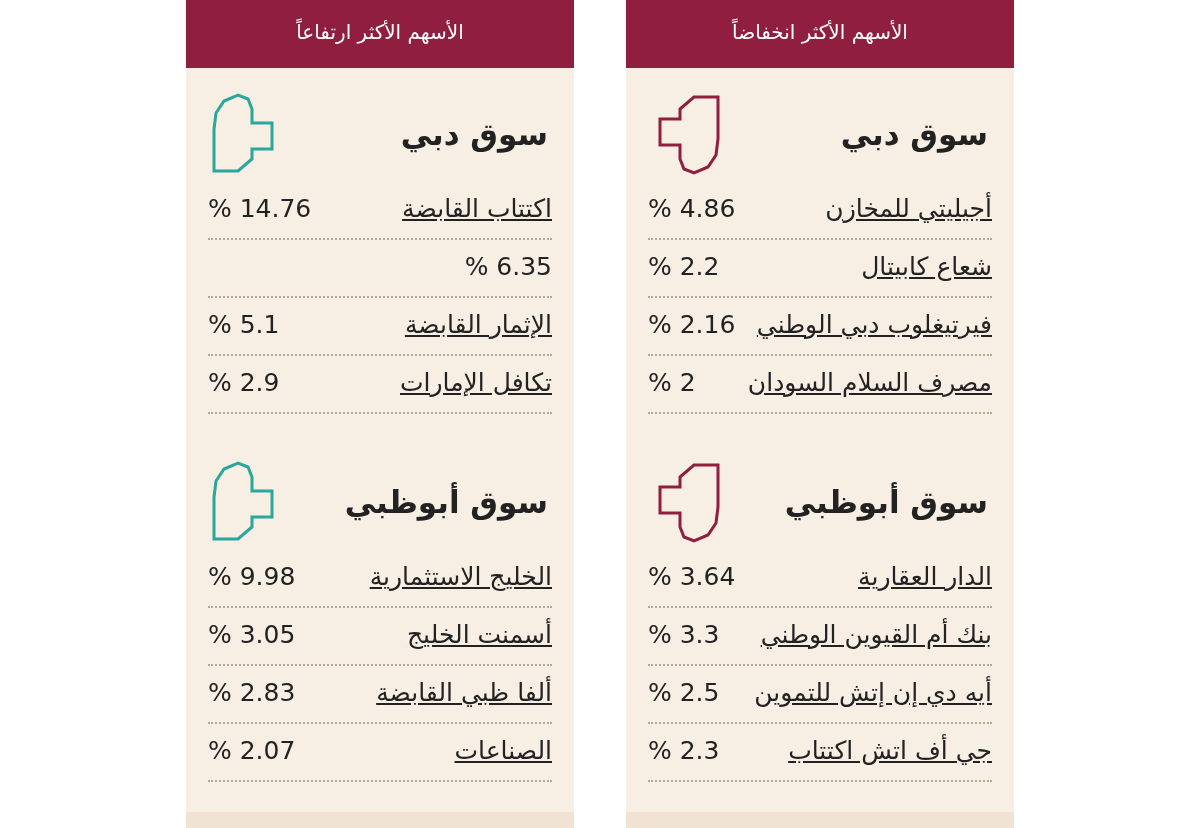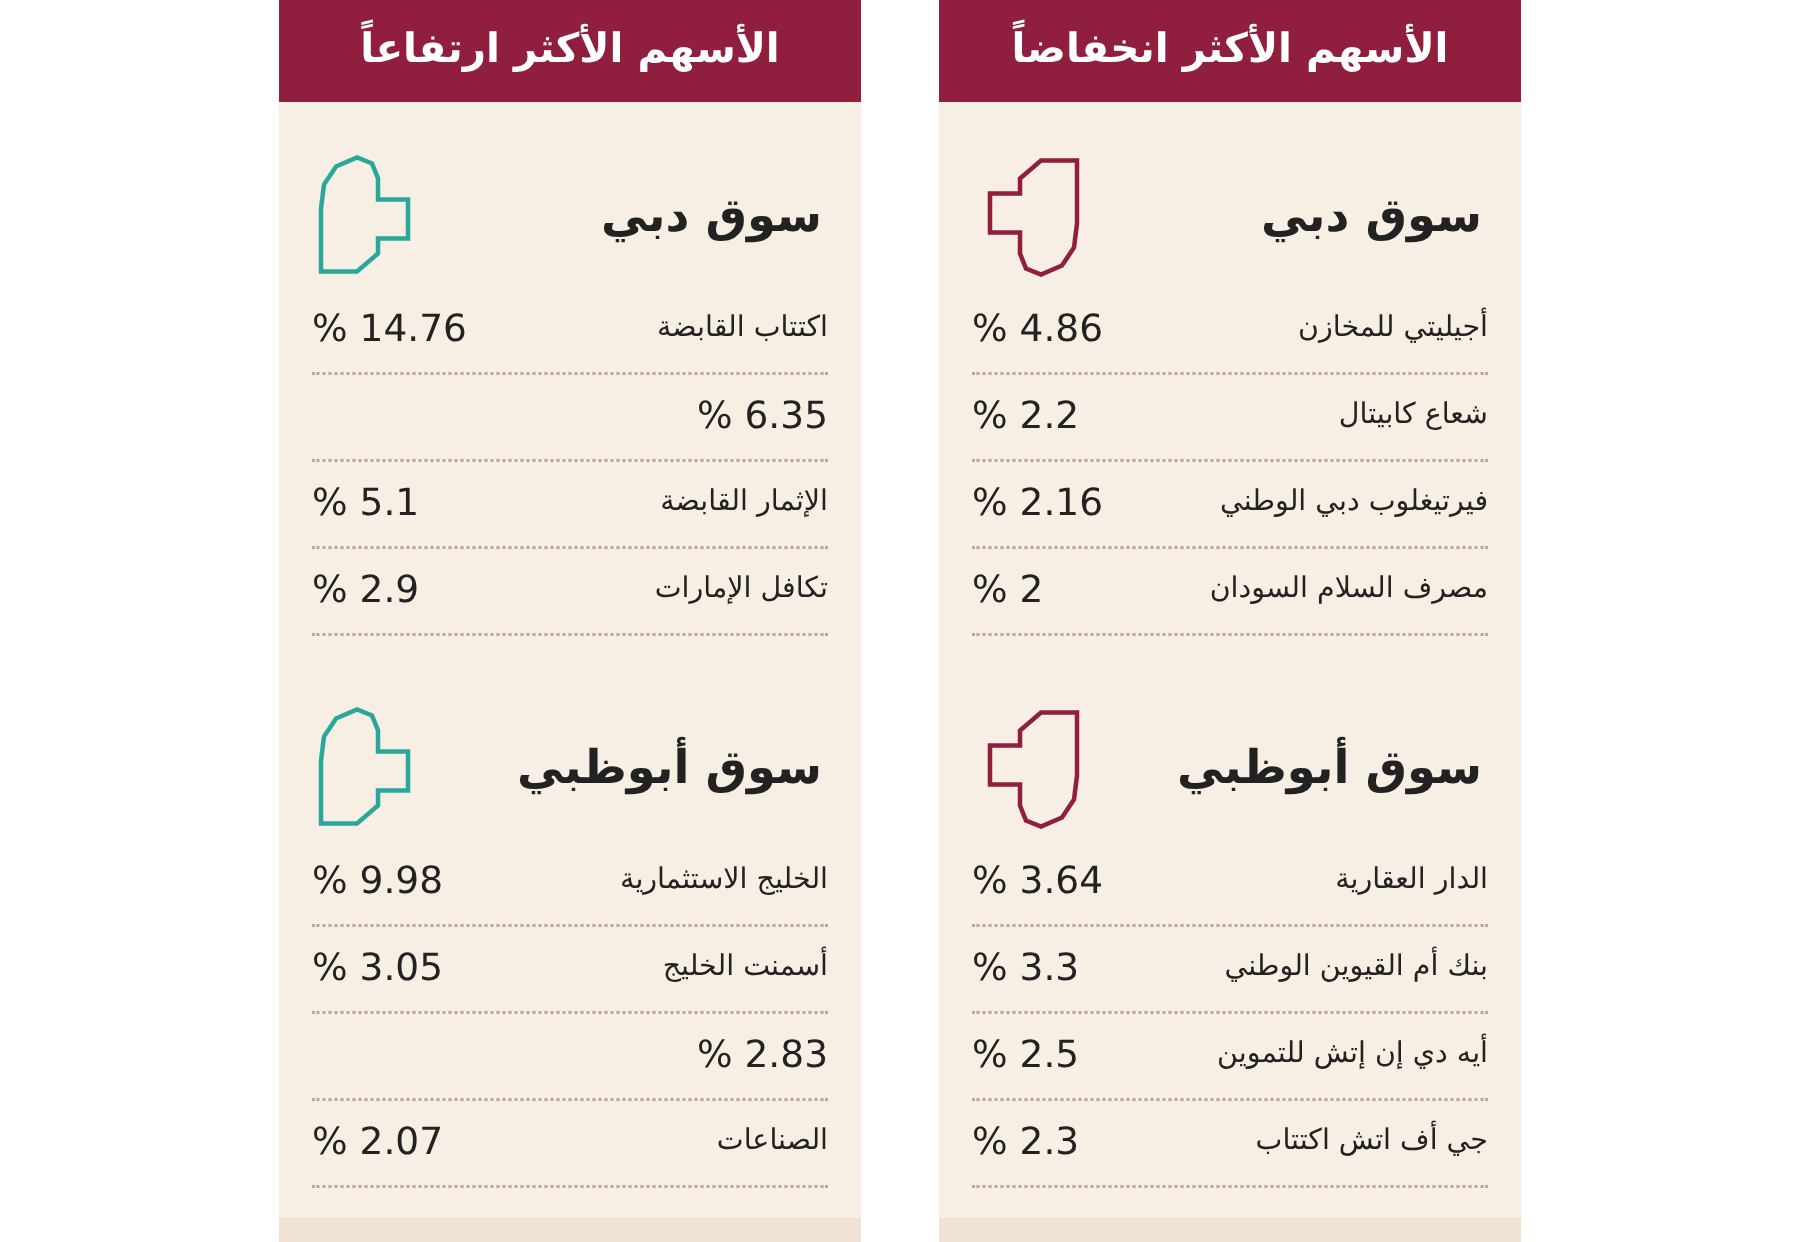--- a/index.html
+++ b/index.html
@@ -38,30 +38,30 @@
   .panel-header {
     background: #8f1e3f;
     color: #ffffff;
     height: 68px;
     display: flex;
     align-items: center;
     justify-content: center;
     box-sizing: border-box;
   }
   .panel-header-text {
-    font-size: 27px;
-    font-weight: bold;
+    font-size: 20px;
+    font-weight: normal;
     letter-spacing: 0px;
     line-height: 1;
     padding-bottom: 4px;
   }
   .panel-body {
     background: #f7eee4;
     flex: 1 1 auto;
-    padding: 14px 22px 0 22px;
+    padding: 4px 22px 0 22px;
     box-sizing: border-box;
     display: flex;
     flex-direction: column;
   }
   .panel-foot {
     background: #f1e3d4;
     height: 16px;
   }
   .market-block {
     display: flex;
@@ -103,25 +103,26 @@
     align-items: center;
     justify-content: space-between;
     height: 58px;
     border-bottom: 2px dotted #b9a893;
     box-sizing: border-box;
   }
   .row:last-child {
     border-bottom: 2px dotted #b9a893;
   }
   .row-name {
-    font-size: 19px;
+    font-size: 25px;
     color: #222222;
     text-align: center;
     white-space: nowrap;
     padding-bottom: 4px;
+    text-decoration: underline;
   }
   .row-value {
     font-size: 25px;
     color: #222222;
     text-align: left;
     direction: rtl;
     white-space: nowrap;
     padding-bottom: 4px;
   }
   .spacer-mid {
@@ -253,20 +254,21 @@
           <div class="rows">
             <div class="row">
               <div class="row-name">الخليج الاستثمارية</div>
               <div class="row-value">9.98 %</div>
             </div>
             <div class="row">
               <div class="row-name">أسمنت الخليج</div>
               <div class="row-value">3.05 %</div>
             </div>
             <div class="row">
+              <div class="row-name">ألفا ظبي القابضة</div>
               <div class="row-value">2.83 %</div>
             </div>
             <div class="row">
               <div class="row-name">الصناعات</div>
               <div class="row-value">2.07 %</div>
             </div>
           </div>
         </div>
 
       </div>

